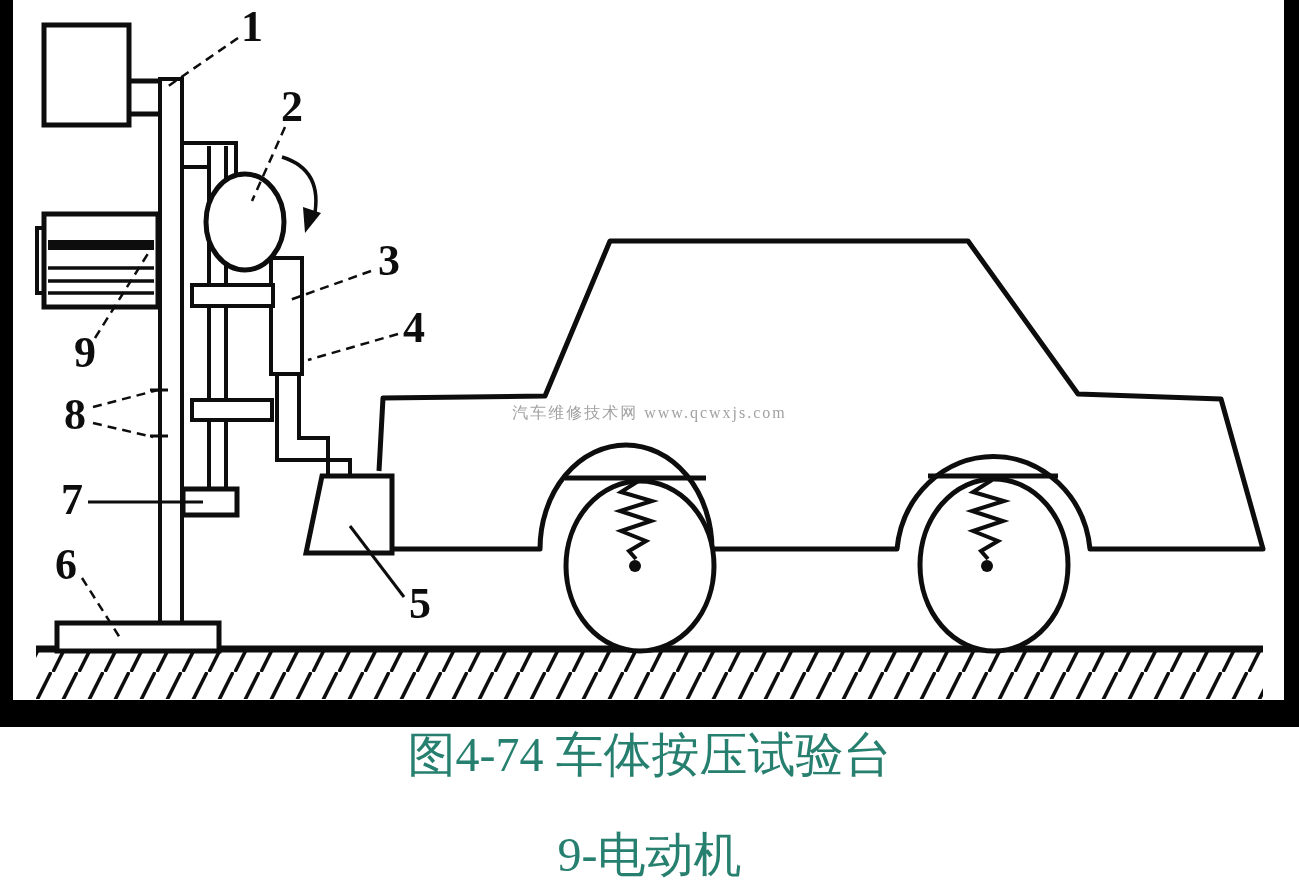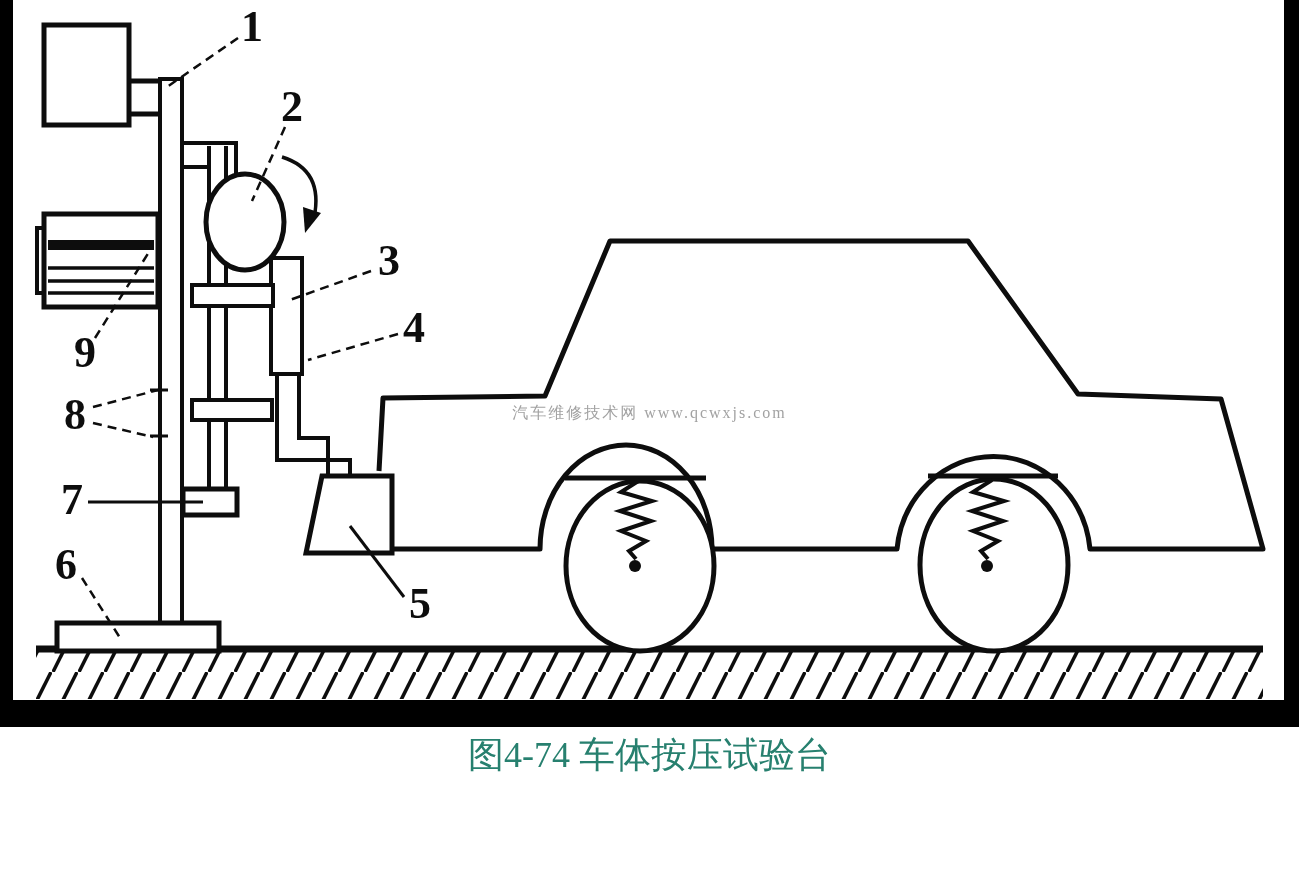--- a/index.html
+++ b/index.html
@@ -13,21 +13,21 @@
     font-family:"Liberation Serif","DejaVu Serif",serif;
     font-size:44px;font-weight:700;color:#0d0d0d;line-height:1;
   }
   .watermark{
     position:absolute;left:0;top:403px;width:100%;text-align:center;
     font-size:16px;color:#a2a2a2;letter-spacing:2px;white-space:nowrap;
     font-family:"Liberation Serif","DejaVu Serif",serif;
   }
   .caption-line{
     position:absolute;left:0;width:100%;text-align:center;
-    font-size:36px;line-height:46px;color:#27806f;white-space:nowrap;
+    font-size:48px;line-height:46px;color:#27806f;white-space:nowrap;
     font-family:"Liberation Serif","DejaVu Serif",serif;
   }
   .caption-title{top:732px;}
   .caption-legend1{top:782px;}
   .caption-legend2{top:832px;}
 </style>
 </head>
 <body>
 
 <div class="stage">
@@ -108,14 +108,15 @@
   <div class="part-label" style="left:414px;top:328px;">4</div>
   <div class="part-label" style="left:420px;top:604px;">5</div>
   <div class="part-label" style="left:66px;top:565px;">6</div>
   <div class="part-label" style="left:72px;top:500px;">7</div>
   <div class="part-label" style="left:75px;top:415px;">8</div>
   <div class="part-label" style="left:85px;top:353px;">9</div>
 
   <div class="watermark">汽车维修技术网 www.qcwxjs.com</div>
 
   <div class="caption-line caption-title">图4-74 车体按压试验台</div>
+  <div class="caption-line caption-legend2">9-电动机</div>
 
 </div>
 
 </body></html>

